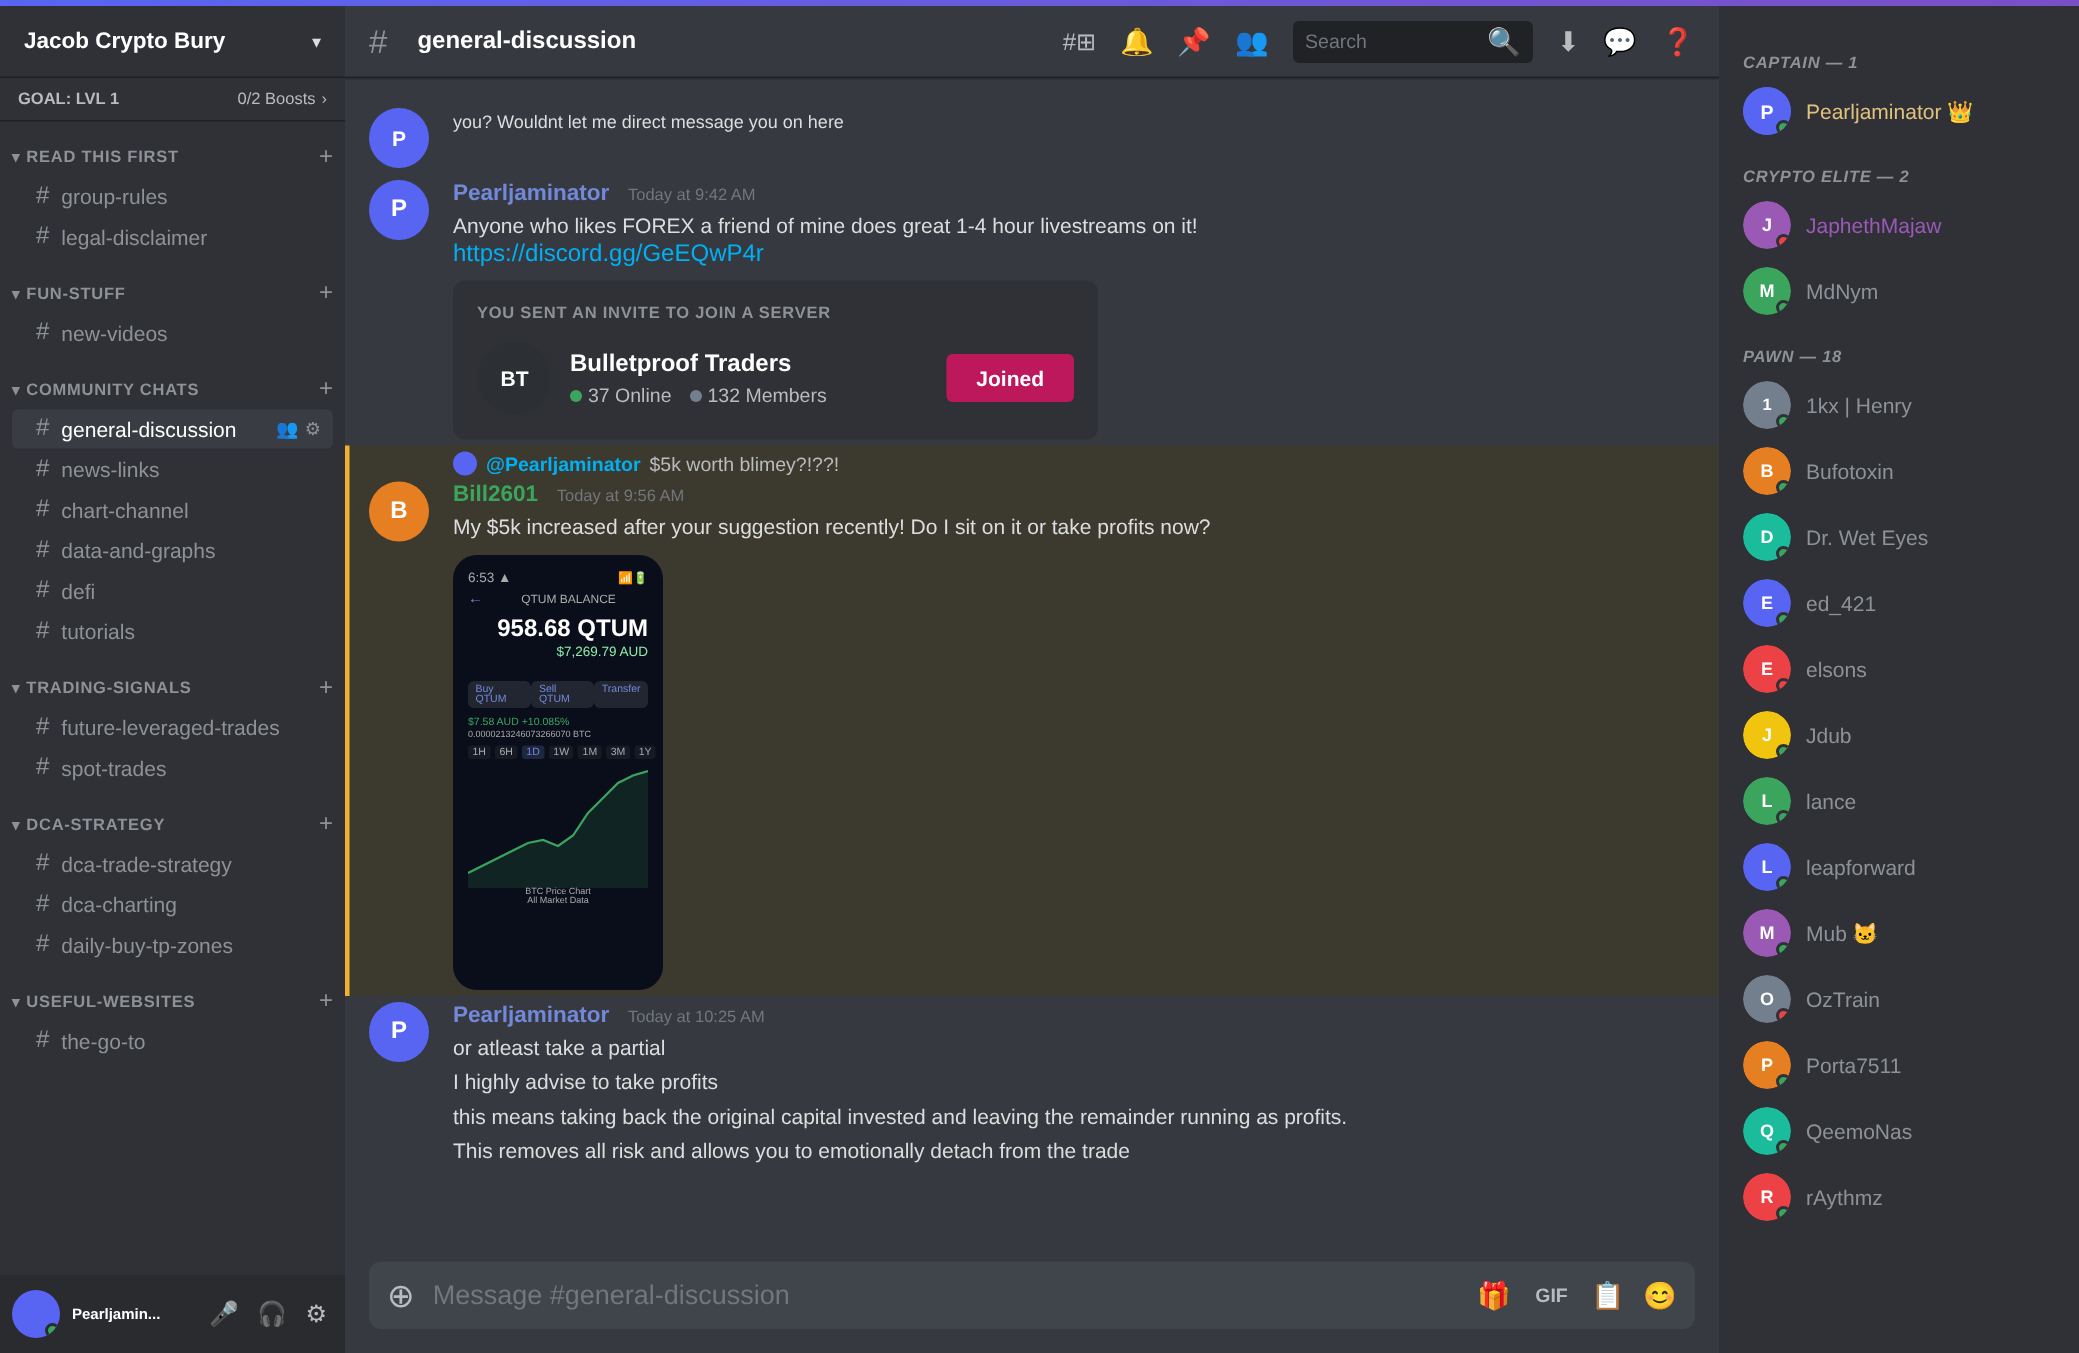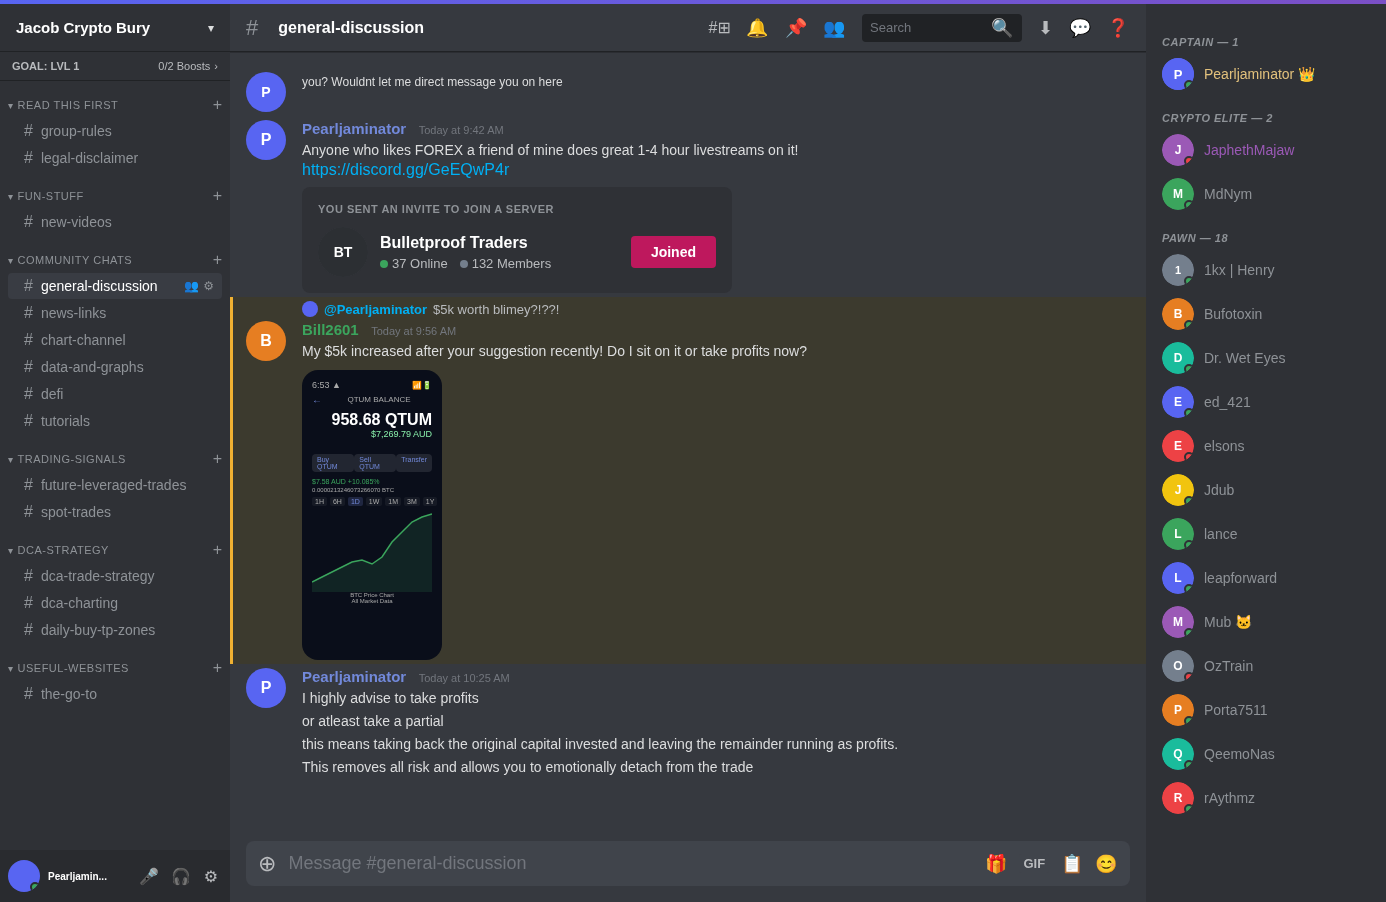--- a/index.html
+++ b/index.html
@@ -15,21 +15,21 @@
     .server-header { height: 48px; background: #2f3136; border-bottom: 1px solid #202225; display: flex; align-items: center; justify-content: space-between; padding: 0 16px; cursor: pointer; }
     .server-name { font-weight: 700; font-size: 15px; color: #fff; white-space: nowrap; overflow: hidden; text-overflow: ellipsis; }
     .chevron-icon { color: #dcddde; font-size: 12px; }
     .boost-bar { background: #2f3136; padding: 8px 12px; border-bottom: 1px solid #202225; display: flex; align-items: center; justify-content: space-between; }
     .boost-text { font-size: 11px; font-weight: 700; color: #b9bbbe; text-transform: uppercase; }
     .boost-count { font-size: 11px; color: #b9bbbe; display: flex; align-items: center; gap: 4px; }
     .sidebar-scroll { flex: 1; overflow-y: auto; padding-bottom: 8px; }
     .sidebar-scroll::-webkit-scrollbar { width: 4px; }
     .sidebar-scroll::-webkit-scrollbar-thumb { background: #202225; border-radius: 2px; }
     .channel-category { padding: 16px 8px 4px 8px; display: flex; align-items: center; justify-content: space-between; cursor: pointer; }
-    .category-name { font-size: 11px; font-weight: 400; color: #8e9297; text-transform: uppercase; letter-spacing: 0.5px; }
+    .category-name { font-size: 11px; font-weight: 700; color: #8e9297; text-transform: uppercase; letter-spacing: 0.5px; }
     .category-add { color: #8e9297; font-size: 16px; line-height: 1; }
     .channel-item { display: flex; align-items: center; padding: 4px 8px 4px 16px; border-radius: 4px; margin: 1px 8px; cursor: pointer; color: #8e9297; font-size: 14px; gap: 6px; }
     .channel-item.active { background: #393c43; color: #fff; }
     .channel-hash { font-size: 16px; color: #8e9297; margin-right: 2px; }
     .channel-name { flex: 1; }
     .channel-icons { display: flex; gap: 4px; font-size: 12px; color: #8e9297; }
 
     
     .user-area { height: 52px; background: #292b2f; display: flex; align-items: center; padding: 0 8px; gap: 8px; }
     .user-avatar-small { width: 32px; height: 32px; border-radius: 50%; background: #7289da; flex-shrink: 0; overflow: hidden; position: relative; }
@@ -361,22 +361,22 @@
         </div>
       </div>
 
       <div class="message-group">
         <div class="avatar-placeholder av-blue" style="display:flex; align-items:center; justify-content:center; color:#fff; font-weight:700;">P</div>
         <div class="message-content">
           <div>
             <span class="message-author blue">Pearljaminator</span>
             <span class="message-timestamp">Today at 10:25 AM</span>
           </div>
+          <div class="message-text">or atleast take a partial</div>
           <div class="message-text">I highly advise to take profits</div>
-          <div class="message-text">or atleast take a partial</div>
           <div class="message-text">this means taking back the original capital invested and leaving the remainder running as profits.</div>
           <div class="message-text">This removes all risk and allows you to emotionally detach from the trade</div>
         </div>
       </div>
 
     </div>
 
     <div class="input-area">
       <div class="message-input-box">
         <span class="input-add">⊕</span>

